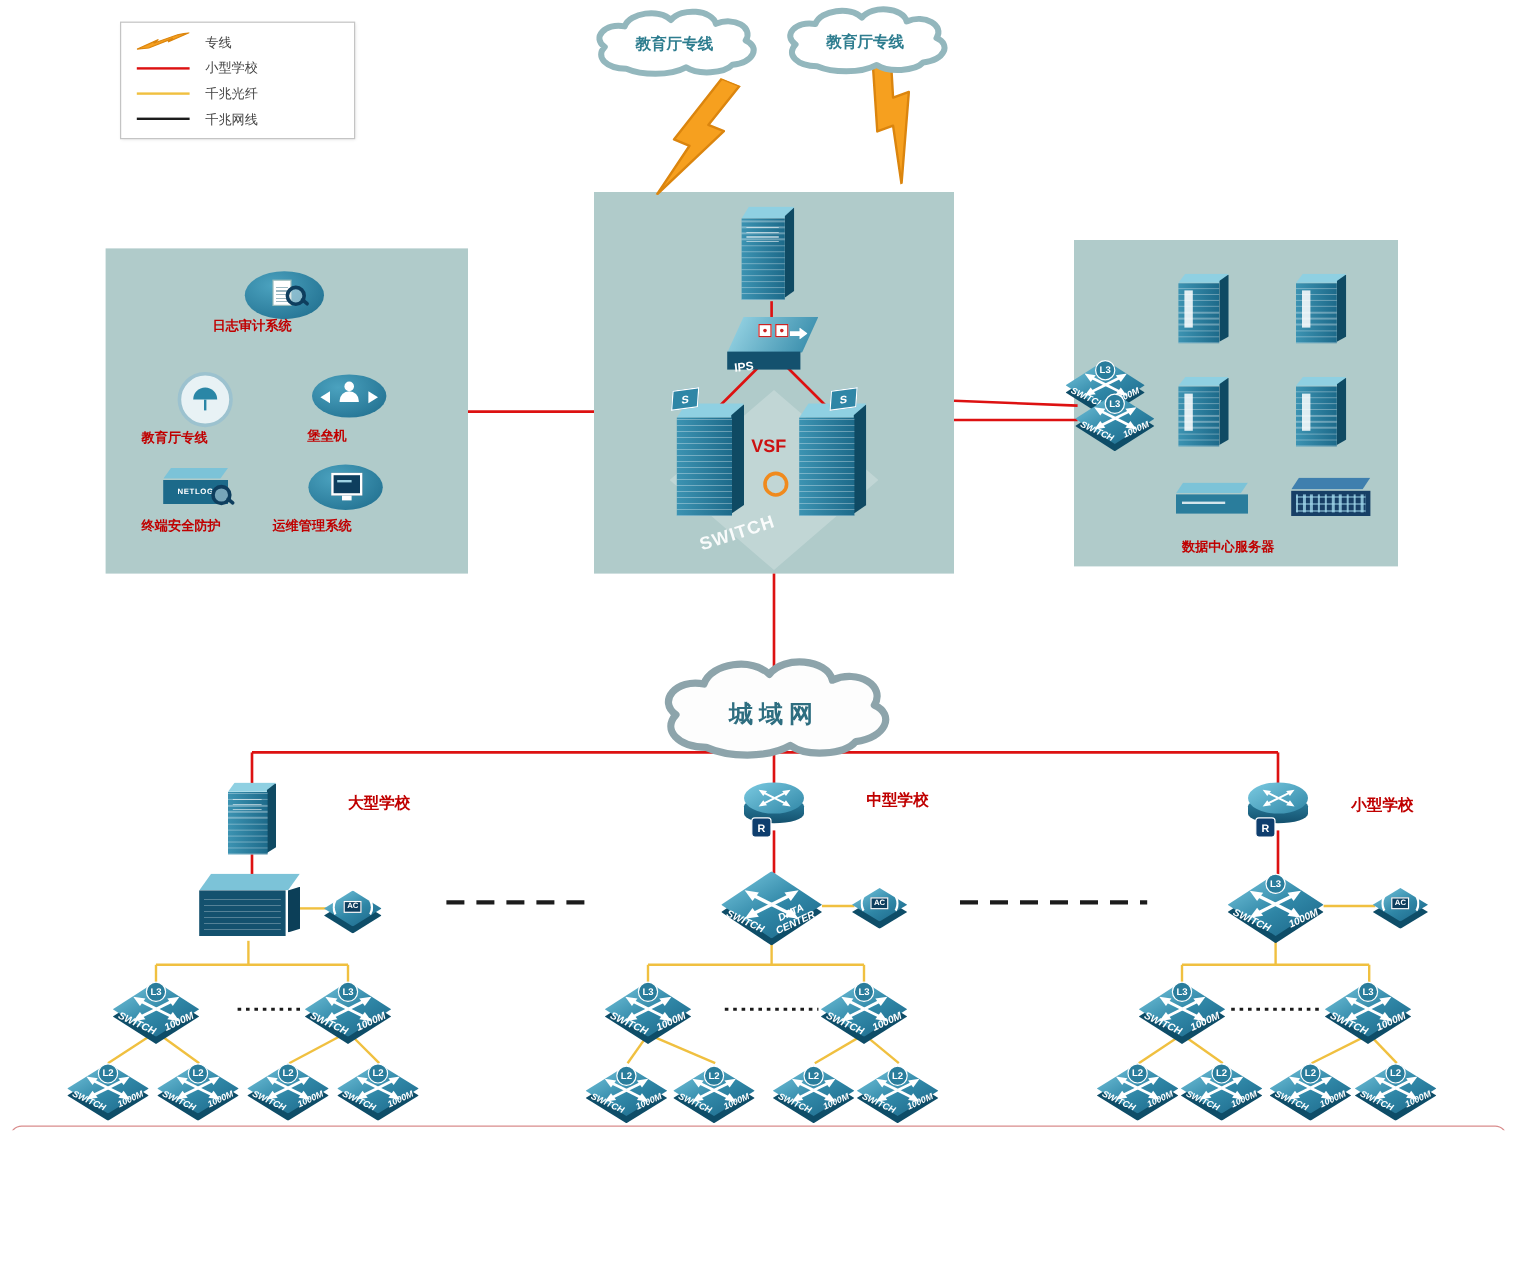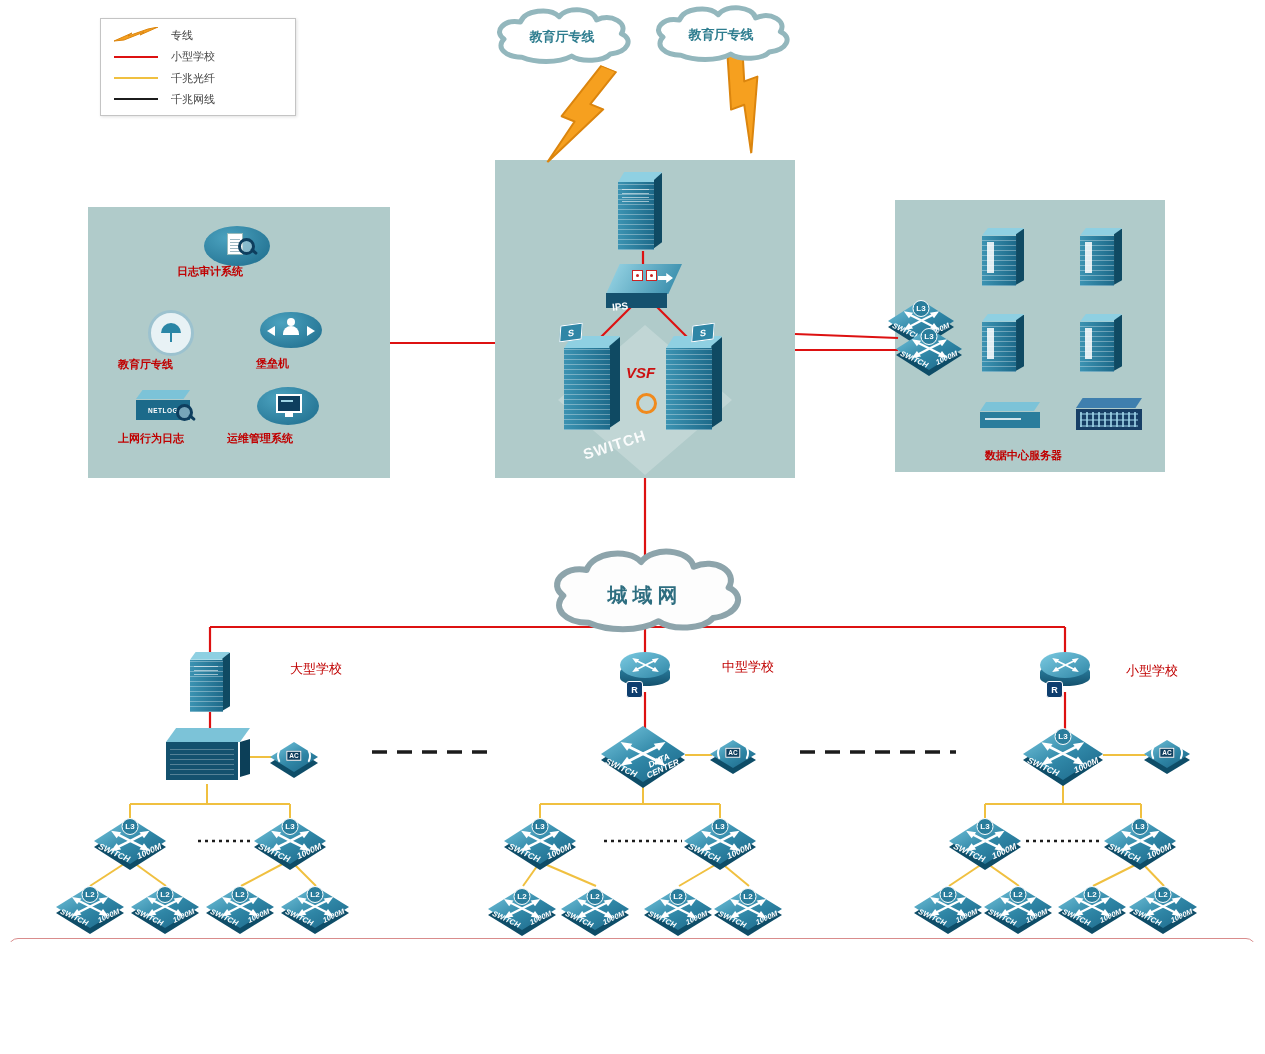--- a/index.html
+++ b/index.html
@@ -4,21 +4,21 @@
 <style>
   html,body{margin:0;padding:0;background:#fff;font-family:"Liberation Sans",sans-serif;}
   .stage{position:relative;width:1265px;height:942px;background:#fff;overflow:hidden;}
   .zone{position:absolute;background:var(--c-zone-bg,#b0cbca);z-index:1;}
   #wires{position:absolute;left:0;top:0;width:1265px;height:1054px;z-index:2;pointer-events:none;}
   .w10g{stroke:var(--c-fiber-10g,#dd1111);stroke-width:2.2;fill:none;}
   .w1g{stroke:var(--c-fiber-1g,#f0c040);stroke-width:2;fill:none;}
   .wcat{stroke:var(--c-cable,#1c1c1c);stroke-width:3.6;fill:none;stroke-dasharray:15 10;}
   .wdot{stroke:var(--c-cable,#1c1c1c);stroke-width:2.4;fill:none;stroke-dasharray:3 4;}
   .lbl{position:absolute;z-index:4;color:var(--c-accent-red,#c00000);font-weight:bold;font-size:11px;}
-  .area-label{position:absolute;z-index:4;color:var(--c-accent-red,#c00000);font-weight:normal;font-size:13px;}
+  .area-label{position:absolute;z-index:4;color:var(--c-accent-red,#c00000);font-weight:bold;font-size:13px;}
   
   .legend{position:absolute;left:100px;top:18px;width:196px;height:98px;background:#fff;border:1px solid #c4c4c4;box-shadow:1px 1px 3px rgba(0,0,0,.12);z-index:5;display:flex;flex-direction:column;justify-content:space-around;padding:5px 12px;box-sizing:border-box;}
   .lg-row{display:flex;align-items:center;gap:12px;}
   .lg-ic{width:46px;display:flex;justify-content:center;align-items:center;}
   .lg-line{width:44px;height:2px;}
   .lg-txt{font-size:11px;color:#444;}
   
   .cloud{position:absolute;z-index:3;}
   .cloud svg{position:absolute;left:0;top:0;width:100%;height:100%;}
   .cloud-sm svg{fill:#fff;stroke:#93b7bd;stroke-width:5;}
@@ -74,21 +74,21 @@
   .storage{position:absolute;z-index:3;}
   .st-top{position:absolute;top:0;left:0;width:100%;height:9px;background:#7cc3d8;clip-path:polygon(10% 0,100% 0,90% 100%,0 100%);}
   .st-front{position:absolute;bottom:0;left:0;width:100%;height:16px;background:#2a7d9c;}
   .st-front::after{content:"";position:absolute;left:8%;top:40%;width:60%;height:2px;background:rgba(255,255,255,.8);}
   .rack{position:absolute;z-index:3;}
   .rk-top{position:absolute;top:0;left:0;width:100%;height:10px;background:#3f7fae;clip-path:polygon(10% 0,100% 0,90% 100%,0 100%);}
   .rk-front{position:absolute;bottom:0;left:0;width:100%;height:21px;background:#173f66;}
   .rk-front::after{content:"";position:absolute;left:6%;top:15%;width:88%;height:70%;background-image:repeating-linear-gradient(90deg,rgba(160,215,235,.8) 0 2px,transparent 2px 6px),repeating-linear-gradient(0deg,rgba(160,215,235,.5) 0 2px,transparent 2px 6px);}
   
   .vsf-diamond{position:absolute;clip-path:polygon(50% 0,100% 50%,50% 100%,0 50%);background:rgba(255,255,255,.22);z-index:2;}
-  .vsf-text{position:absolute;color:#cc1111;font-weight:bold;font-style:italic;font-size:15px;z-index:5;}
+  .vsf-text{position:absolute;color:#cc1111;font-weight:bold;font-size:15px;z-index:5;}
   .big-switch-text{position:absolute;color:rgba(255,255,255,.92);font-weight:bold;font-size:15px;letter-spacing:1px;transform:rotate(-18deg);z-index:4;}
   .orange-ring{position:absolute;width:15px;height:15px;border:3px solid #f08a1d;border-radius:50%;z-index:4;}
   .dc-title{position:absolute;left:495px;top:485px;width:300px;text-align:center;font-size:20px;font-weight:bold;color:#2e7d8f;letter-spacing:4px;z-index:4;font-family:"Liberation Serif",serif;}
   
   .oval{position:absolute;background:radial-gradient(ellipse at 35% 30%,#4ba2bf,#1c6a8a);border-radius:50%;z-index:3;}
   .doc{position:absolute;background:#fff;box-shadow:0 0 0 1px #9bb;}
   .doc::after{content:"";position:absolute;left:2px;top:3px;right:2px;bottom:2px;background:repeating-linear-gradient(0deg,#9db8c2 0 1px,transparent 1px 3px);}
   .mag{position:absolute;width:11px;height:11px;border:3px solid #0e3e5e;border-radius:50%;background:rgba(255,255,255,.4);z-index:4;}
   .mag::after{content:"";position:absolute;left:9px;top:9px;width:8px;height:3px;background:#0e3e5e;transform:rotate(40deg);border-radius:2px;}
   .ring-icon{position:absolute;border-radius:50%;background:#e8f2f5;border:3px solid #9cc2cf;z-index:3;}
@@ -368,21 +368,21 @@
     <span class="tri l"></span>
     <span class="tri r"></span>
   </div>
   <div class="lbl" style="left:256px;top:356px;width:70px">堡垒机</div>
 
   <div class="netbox" style="left:136px;top:390px;width:54px;height:30px">
     <div class="nb-top"></div>
     <div class="nb-front">NETLOG</div>
   </div>
   <span class="mag" style="left:176px;top:404px"></span>
-  <div class="lbl" style="left:118px;top:431px;width:100px">上网行为日志</div>
+  <div class="lbl" style="left:118px;top:431px;width:100px">终端安全防护</div>
 
   <div class="oval" style="left:257px;top:387px;width:62px;height:38px"></div>
   <span class="moni" style="left:276px;top:394px"></span>
   <div class="lbl" style="left:227px;top:431px;width:100px">运维管理系统</div>
 
   <div class="sw" style="left:888px;top:300px;width:66px;height:42px">
     <div class="sw-sh"></div>
     <div class="sw-bd">
         <svg class="sw-ar" viewBox="0 0 44 26">
           <use href="#sym-arrows"></use>

